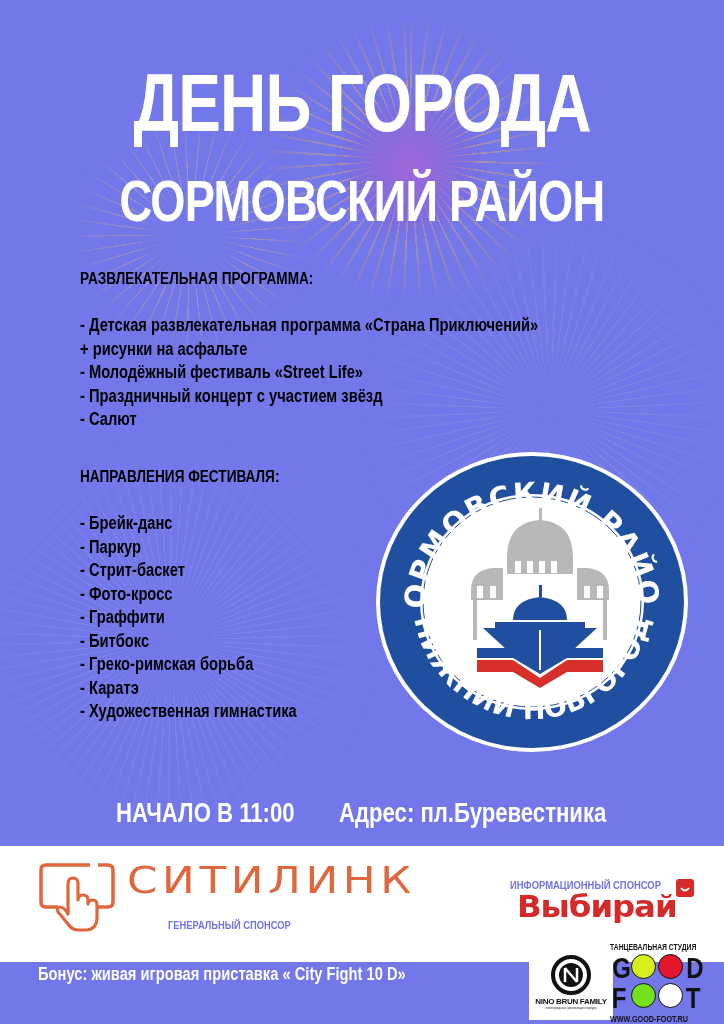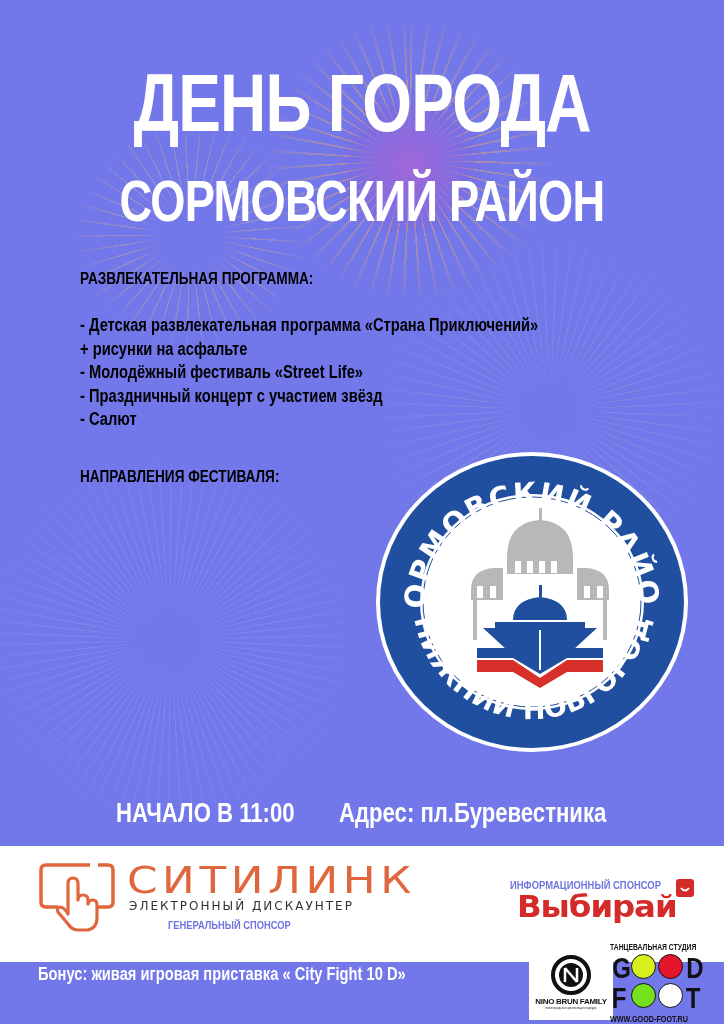--- a/index.html
+++ b/index.html
@@ -96,20 +96,31 @@
       <li>- Детская развлекательная программа «Страна Приключений»</li>
       <li>+ рисунки на асфальте</li>
       <li>- Молодёжный фестиваль «Street Life»</li>
       <li>- Праздничный концерт с участием звёзд</li>
       <li>- Салют</li>
     </ul>
   </div>
 
   <div class="section dirs">
     <div class="sec-head">НАПРАВЛЕНИЯ ФЕСТИВАЛЯ:</div>
+    <ul class="list">
+      <li>- Брейк-данс</li>
+      <li>- Паркур</li>
+      <li>- Стрит-баскет</li>
+      <li>- Фото-кросс</li>
+      <li>- Граффити</li>
+      <li>- Битбокс</li>
+      <li>- Греко-римская борьба</li>
+      <li>- Каратэ</li>
+      <li>- Художественная гимнастика</li>
+    </ul>
   </div>
 
   <svg class="emblem" viewBox="0 0 318 304">
     <defs>
       <path id="arcTop" d="M 52 160 A 107 107 0 0 1 266 160"></path>
       <path id="arcBot" d="M 40 150 A 119 119 0 0 0 278 150"></path>
     </defs>
     <ellipse cx="159" cy="152" rx="156" ry="150" fill="#ffffff"></ellipse>
     <ellipse cx="159" cy="152" rx="152" ry="146" fill="#1f4f9e"></ellipse>
     <ellipse cx="159" cy="152" rx="112" ry="108" fill="#ffffff"></ellipse>
@@ -157,21 +168,20 @@
     <span class="addr">Адрес: пл.Буревестника</span>
   </div>
 
   <div class="sponsor-band">
     <svg class="citilink-logo" viewBox="0 0 78 72">
       <path d="M 52 3 L 8 3 Q 3 3 3 8 L 3 40 Q 3 45 8 45 L 20 45" fill="none" stroke="#e0663d" stroke-width="3.5"></path>
       <path d="M 60 3 L 70 3 Q 75 3 75 8 L 75 40 Q 75 45 70 45 L 54 45" fill="none" stroke="#e0663d" stroke-width="3.5"></path>
       <path d="M 30 52 L 30 22 Q 30 16 35 16 Q 40 16 40 22 L 40 38 Q 40 33 45 33 Q 50 33 50 38 L 50 42 Q 51 38 55 38 Q 59 38 59 43 L 59 56 Q 59 66 50 68 L 40 68 Q 34 68 30 62 L 20 50 Q 18 46 22 45 Q 26 45 30 52 Z" fill="#ffffff" stroke="#e0663d" stroke-width="3.2" stroke-linejoin="round"></path>
     </svg>
     <div class="citilink-name">СИТИЛИНК</div>
-    <div class="citilink-sub">ЭЛЕКТРОННЫЙ ДИСКАУНТЕР</div>
     <div class="general-sponsor">ГЕНЕРАЛЬНЫЙ СПОНСОР</div>
 
     <div class="info-sponsor">ИНФОРМАЦИОННЫЙ СПОНСОР</div>
     <div class="vybiray-icon">
       <svg viewBox="0 0 18 18" width="18" height="18">
           <path d="M 5 9 Q 9 14 13 9" fill="none" stroke="#ffffff" stroke-width="2"></path>
         </svg>
     </div>
     <div class="vybiray">Выбирай</div>
   </div>

